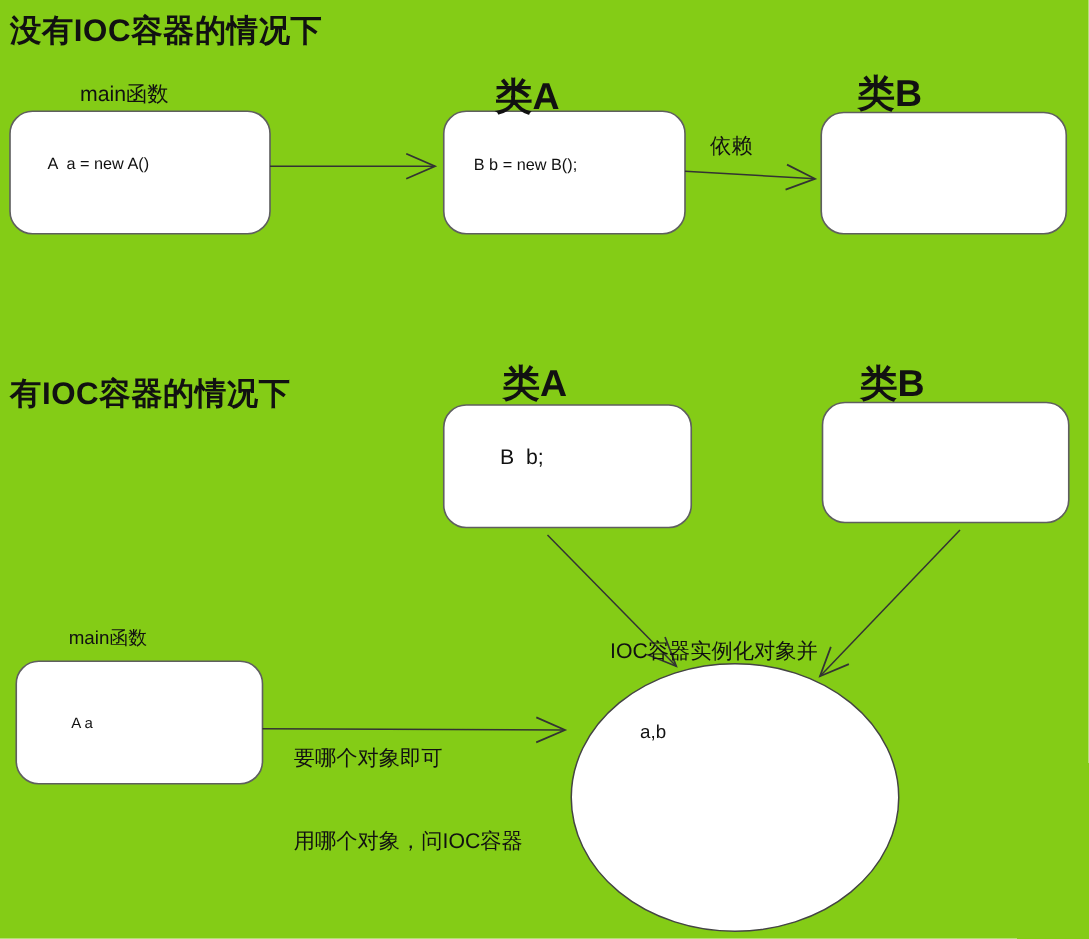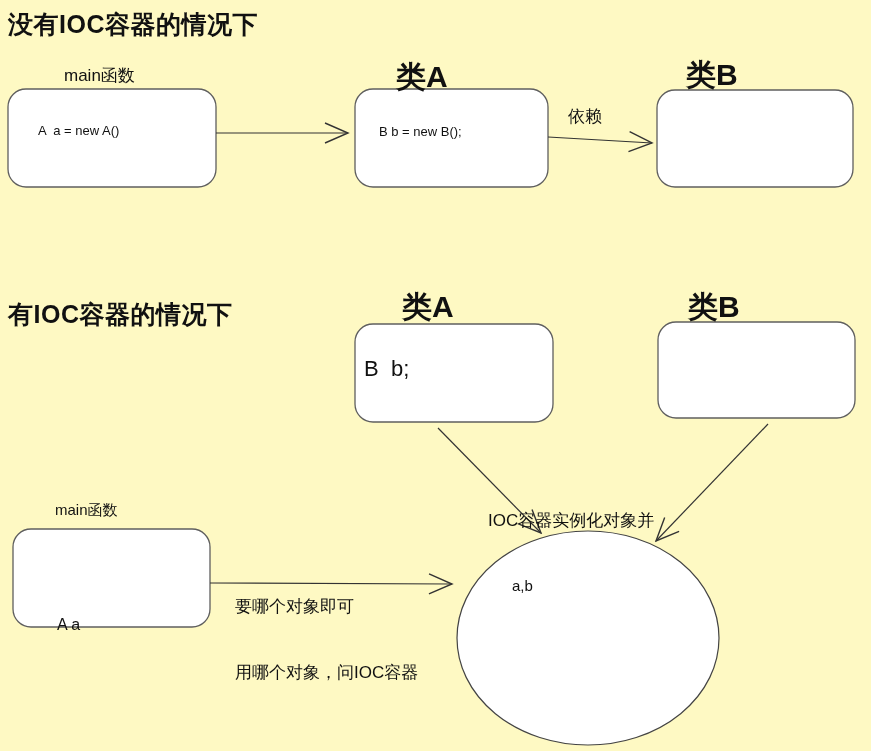--- a/index.html
+++ b/index.html
@@ -1,28 +1,28 @@
 <!DOCTYPE html>
 <html><head>
 <meta charset="utf-8">
 <style>
   html,body{margin:0;padding:0;background:#fff;}
   .canvas{
-    position:relative;width:871px;height:751px;background:#fef9c3;
+    position:relative;width:871px;height:751px;background:#84cc16;
     font-family:"Liberation Sans","DejaVu Sans",sans-serif;
     color:#111;overflow:hidden;
   }
   .canvas svg{position:absolute;left:0;top:0;}
   .txt{position:absolute;white-space:pre;}
   .title{font-size:25px;font-weight:600;letter-spacing:0.5px;}
   .box-label-lg{font-size:30px;font-weight:700;}
   .box-label-md{font-size:17px;font-weight:500;}
   .box-label-sm{font-size:15px;font-weight:500;}
   .code{font-size:13px;font-weight:400;}
-  .code-sm{font-size:16px;font-weight:400;margin-top:45px;}
+  .code-sm{font-size:12px;font-weight:400;}
   .arrow-label{font-size:17px;font-weight:500;line-height:22px;}
   .ioc-big{font-size:28px;font-weight:500;}
   .ab{font-size:15px;font-weight:400;}
 </style>
 </head>
 <body>
 
 <div class="canvas">
 
   <svg width="871" height="751" viewBox="0 0 871 751">
@@ -57,21 +57,21 @@
   <div class="txt box-label-lg" style="left:396px;top:57px;">类A</div>
   <div class="txt code" style="left:379px;top:124px;">B b = new B();</div>
 
   <div class="txt box-label-md" style="left:568px;top:105px;">依赖</div>
 
   <div class="txt box-label-lg" style="left:686px;top:55px;">类B</div>
 
   <div class="txt title" style="left:8px;top:282px;margin-top:16px;">有IOC容器的情况下</div>
 
   <div class="txt box-label-lg" style="left:402px;top:287px;">类A</div>
-  <div class="txt code" style="left:364px;top:356px;font-size:22px;">B  b;</div>
+  <div class="txt code" style="left:400px;top:356px;font-size:17px;">B  b;</div>
 
   <div class="txt box-label-lg" style="left:688px;top:287px;">类B</div>
 
   <div class="txt arrow-label" style="left:488px;top:466px;">
     <div>IOC容器实例化对象并</div>
   </div>
 
   <div class="txt box-label-sm" style="left:55px;top:501px;">main函数</div>
   <div class="txt code-sm" style="left:57px;top:571px;">A a</div>
 

